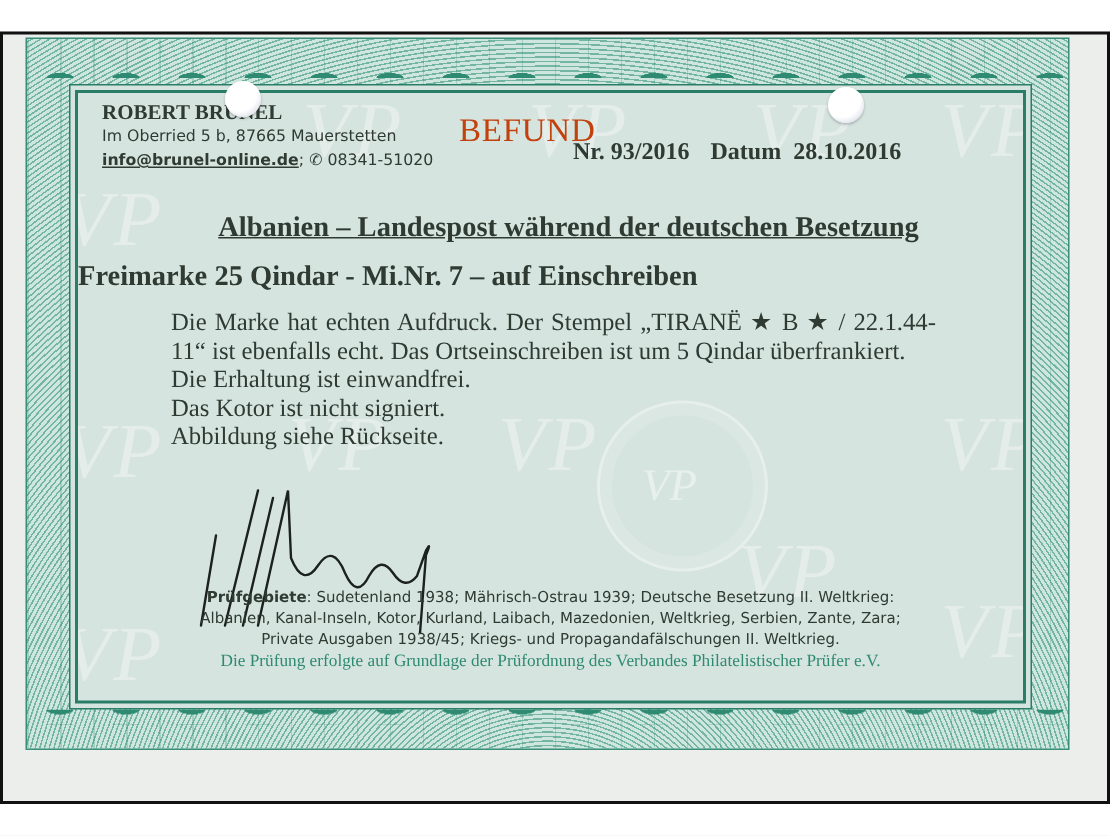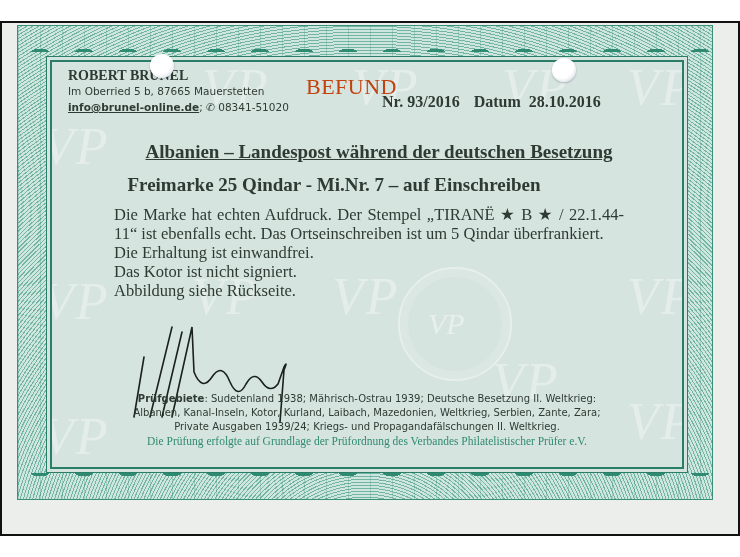--- a/index.html
+++ b/index.html
@@ -47,21 +47,21 @@
   .txt { position: absolute; color: #2f3a33; font-family: "Liberation Serif", serif; white-space: nowrap; }
   .name { left: 16px; top: 6px; font-weight: bold; font-size: 14px; }
   .addr { left: 16px; top: 23px; font-family: "DejaVu Sans", sans-serif; font-size: 10.5px; }
   .contact { left: 16px; top: 39px; font-family: "DejaVu Sans", sans-serif; font-size: 10.5px; }
   .contact .email { text-decoration: underline; font-weight: bold; }
   .befund { left: 254px; top: 12px; font-size: 22px; color: #c2410c; letter-spacing: 0.5px; }
   .nr { left: 330px; top: 31px; font-size: 16px; font-weight: bold; }
   .nr span + span { margin-left: 14px; }
 
   .title1 { left: 0; width: 654px; text-align: center; top: 79px; font-size: 19px; font-weight: bold; text-decoration: underline; }
-  .title2 { left: 0; width: 564px; text-align: center; top: 112px; font-size: 19px; font-weight: bold; }
+  .title2 { left: 0; width: 564px; text-align: left; top: 112px; font-size: 19px; font-weight: bold; }
 
   .body { left: 62px; top: 143px; font-size: 16.5px; line-height: 19px; white-space: normal; width: 510px; text-align: justify; }
   .body p { margin: 0; }
 
   .sig { position: absolute; left: 60px; top: 260px; }
 
   .seal {
     position: absolute; left: 346px; top: 205px; width: 110px; height: 110px; border-radius: 50%;
     border: 2px solid rgba(255,255,255,0.4); box-shadow: inset 0 0 0 8px rgba(255,255,255,0.12);
   }
@@ -124,19 +124,19 @@
       <p>Das Kotor ist nicht signiert.</p>
       <p>Abbildung siehe Rückseite.</p>
     </div>
 
     <svg class="sig" width="200" height="100" viewBox="0 0 200 100">
       <path d="M22 95 L32 35 M38 95 L60 5 M50 95 L70 10 M60 95 L80 5 L82 50 Q90 70 100 55 Q110 40 118 60 Q126 78 134 62 Q142 48 150 60 Q158 72 166 62 L172 45 Q176 38 172 48 L168 100" fill="none" stroke="#1b211d" stroke-width="1.6" stroke-linecap="round"></path>
     </svg>
 
     <div class="txt fine fine1"><b>Prüfgebiete</b><span>: Sudetenland 1938; Mährisch-Ostrau 1939; Deutsche Besetzung II. Weltkrieg:</span></div>
     <div class="txt fine fine2">Albanien, Kanal-Inseln, Kotor, Kurland, Laibach, Mazedonien, Weltkrieg, Serbien, Zante, Zara;</div>
-    <div class="txt fine fine3">Private Ausgaben 1939/24; Kriegs- und Propagandafälschungen II. Weltkrieg.</div>
+    <div class="txt fine fine3">Private Ausgaben 1938/45; Kriegs- und Propagandafälschungen II. Weltkrieg.</div>
     <div class="txt fine fine4">Die Prüfung erfolgte auf Grundlage der Prüfordnung des Verbandes Philatelistischer Prüfer e.V.</div>
   </div>
 </div>
 
 <div class="hole" style="left:150px;top:54px"></div>
 <div class="hole" style="left:552px;top:58px"></div>
 
 </body></html>

